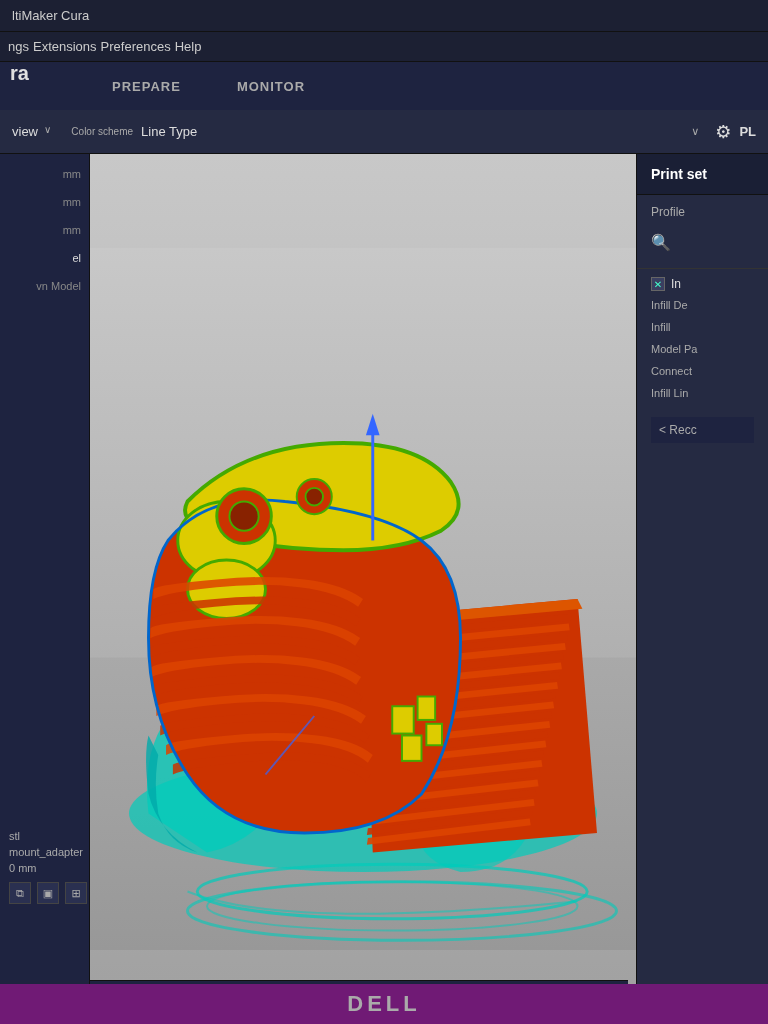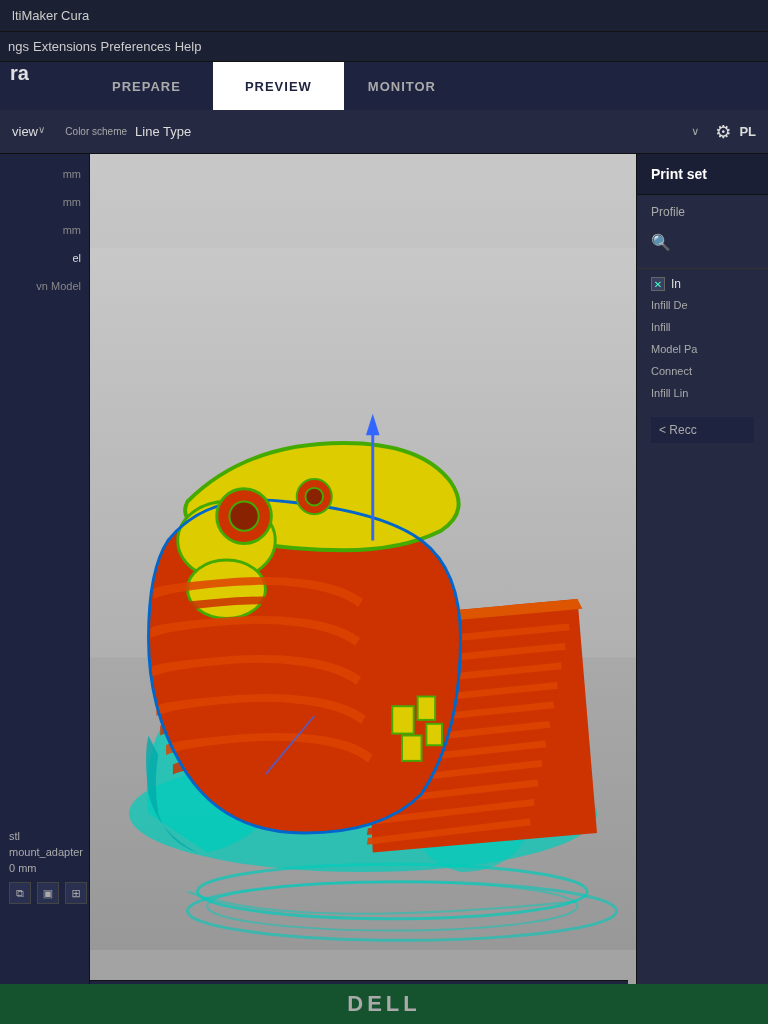--- a/index.html
+++ b/index.html
@@ -96,20 +96,21 @@
       height: 44px;
       display: flex;
       align-items: center;
       padding: 0 12px;
       gap: 8px;
       border-bottom: 1px solid #111;
     }
     .view-dropdown {
       display: flex;
       align-items: flex-start;
+      gap: 6px;
       color: #ddd;
       font-size: 13px;
       cursor: pointer;
     }
     .chevron-icon { font-size: 10px; color: #aaa; }
     .color-scheme-label {
       color: #aaa;
       font-size: 10px;
       margin-left: 12px;
     }
@@ -341,21 +342,21 @@
       border: 2px solid #888;
     }
 
     
     .dell-bar {
       position: absolute;
       bottom: 0;
       left: 0;
       right: 0;
       height: 40px;
-      background: #14532d;
+      background: #701a75;
       display: flex;
       align-items: center;
       justify-content: center;
     }
     .dell-logo {
       color: #aaa;
       font-size: 22px;
       font-weight: bold;
       letter-spacing: 4px;
     }
@@ -371,21 +372,20 @@
   <span class="menu-item">ngs</span>
   <span class="menu-item">Extensions</span>
   <span class="menu-item">Preferences</span>
   <span class="menu-item">Help</span>
 </div>
 
 <div class="tab-bar">
   <span class="app-name">ra</span>
   <div class="tab-buttons">
     <button class="tab-btn">PREPARE</button>
-    <button class="tab-btn active">PREVIEW</button>
     <span class="monitor-tab">MONITOR</span>
   </div>
 </div>
 
 <div class="toolbar-row">
   <div class="view-dropdown">
     <span>view</span>
     <span class="chevron-icon">∨</span>
   </div>
   <span class="color-scheme-label">Color scheme</span>

